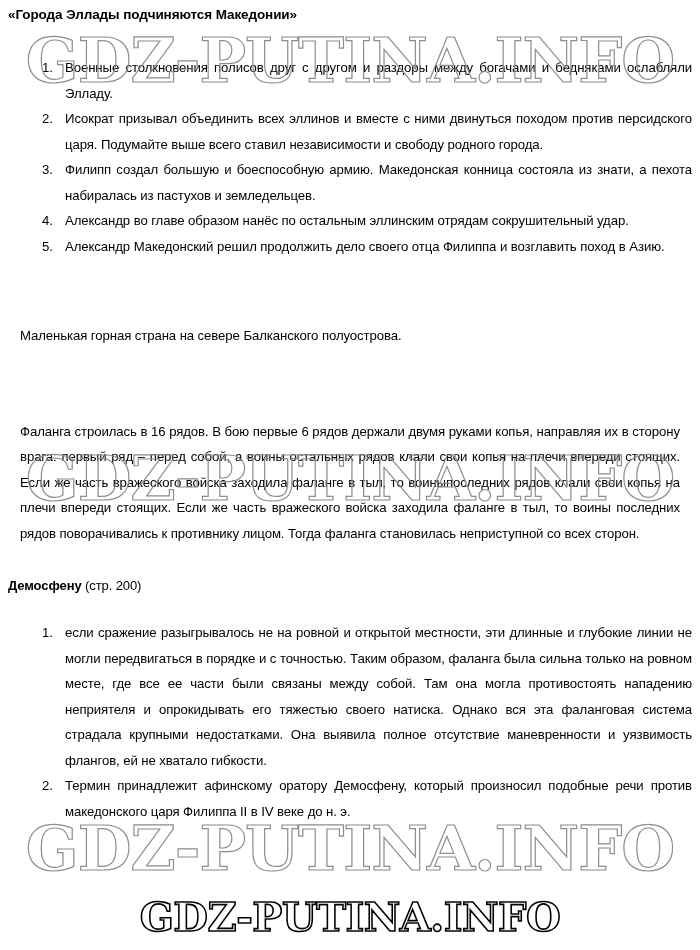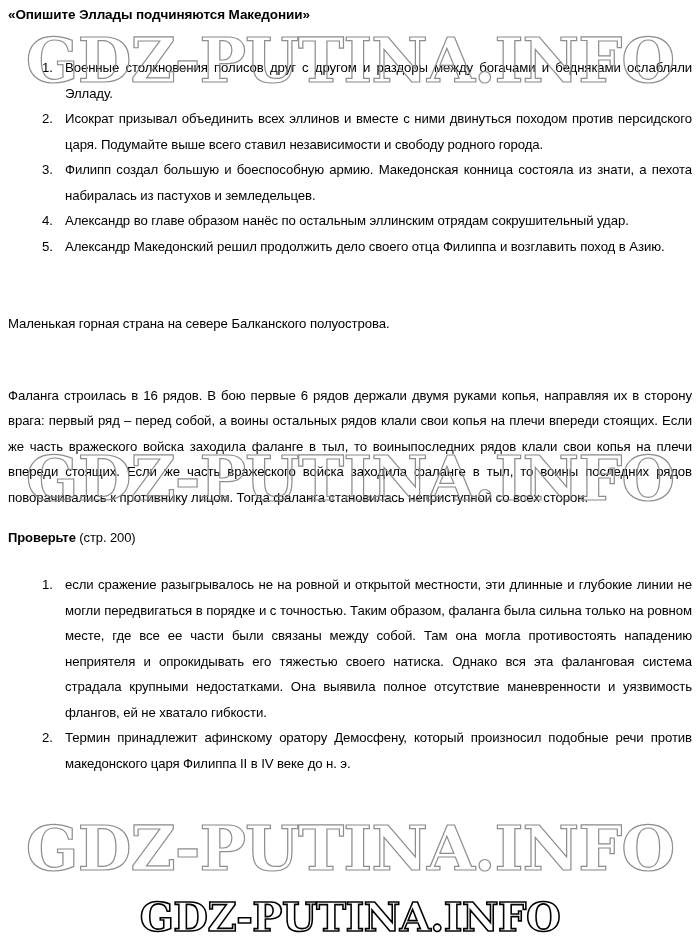--- a/index.html
+++ b/index.html
@@ -76,21 +76,21 @@
     position: absolute;
     left: 34px;
     top: 0;
     font-size: 13.2px;
     line-height: 25.5px;
     text-align: left;
     width: 20px;
   }
 
   p.para {
-    margin: 0;
+    margin: 12px;
     font-size: 13.2px;
     line-height: 25.5px;
     text-align: justify;
     text-justify: inter-word;
     letter-spacing: -0.1px;
   }
   p.para.plain {
     text-align: left;
   }
 
@@ -138,21 +138,21 @@
     pointer-events: none;
   }
 </style>
 </head>
 <body>
 
 <div id="page">
 
   <div class="content">
 
-    <div class="doc-title">«Опишите Эллады подчиняются Македонии»</div>
+    <div class="doc-title">«Города Эллады подчиняются Македонии»</div>
 
 
     <div class="gap-md"></div>
 
     <ol class="numlist">
       <li>Военные столкновения полисов друг с другом и раздоры между богачами и бедняками ослабляли Элладу.</li>
       <li>Исократ призывал объединить всех эллинов и вместе с ними двинуться походом против персидского царя. Подумайте выше всего ставил независимости и свободу родного города.</li>
       <li>Филипп создал большую и боеспособную армию. Македонская конница состояла из знати, а пехота набиралась из пастухов и земледельцев.</li>
       <li>Александр во главе образом нанёс по остальным эллинским отрядам сокрушительный удар.</li>
       <li>Александр Македонский решил продолжить дело своего отца Филиппа и возглавить поход в Азию.</li>
@@ -167,21 +167,21 @@
 
     <div class="gap-lg"></div>
 
 
     <div class="gap-md"></div>
 
     <p class="para">Фаланга строилась в 16 рядов. В бою первые 6 рядов держали двумя руками копья, направляя их в сторону врага: первый ряд – перед собой, а воины остальных рядов клали свои копья на плечи впереди стоящих. Если же часть вражеского войска заходила фаланге в тыл, то воиныпоследних рядов клали свои копья на плечи впереди стоящих. Если же часть вражеского войска заходила фаланге в тыл, то воины последних рядов поворачивались к противнику лицом. Тогда фаланга становилась неприступной со всех сторон.</p>
 
     <div class="gap-md"></div>
 
-    <div class="section-head"><span class="bold">Проверьте</span><span class="pg"> (стр. 200)</span></div>
+    <div class="section-head"><span class="bold">Демосфену</span><span class="pg"> (стр. 200)</span></div>
 
     <div class="gap-lg"></div>
 
     <ol class="numlist">
       <li>если сражение разыгрывалось не на ровной и открытой местности, эти длинные и глубокие линии не могли передвигаться в порядке и с точностью. Таким образом, фаланга была сильна только на ровном месте, где все ее части были связаны между собой. Там она могла противостоять нападению неприятеля и опрокидывать его тяжестью своего натиска. Однако вся эта фаланговая система страдала крупными недостатками. Она выявила полное отсутствие маневренности и уязвимость флангов, ей не хватало гибкости.</li>
       <li>Термин принадлежит афинскому оратору Демосфену, который произносил подобные речи против македонского царя Филиппа II в IV веке до н. э.</li>
     </ol>
 
   </div>
 

